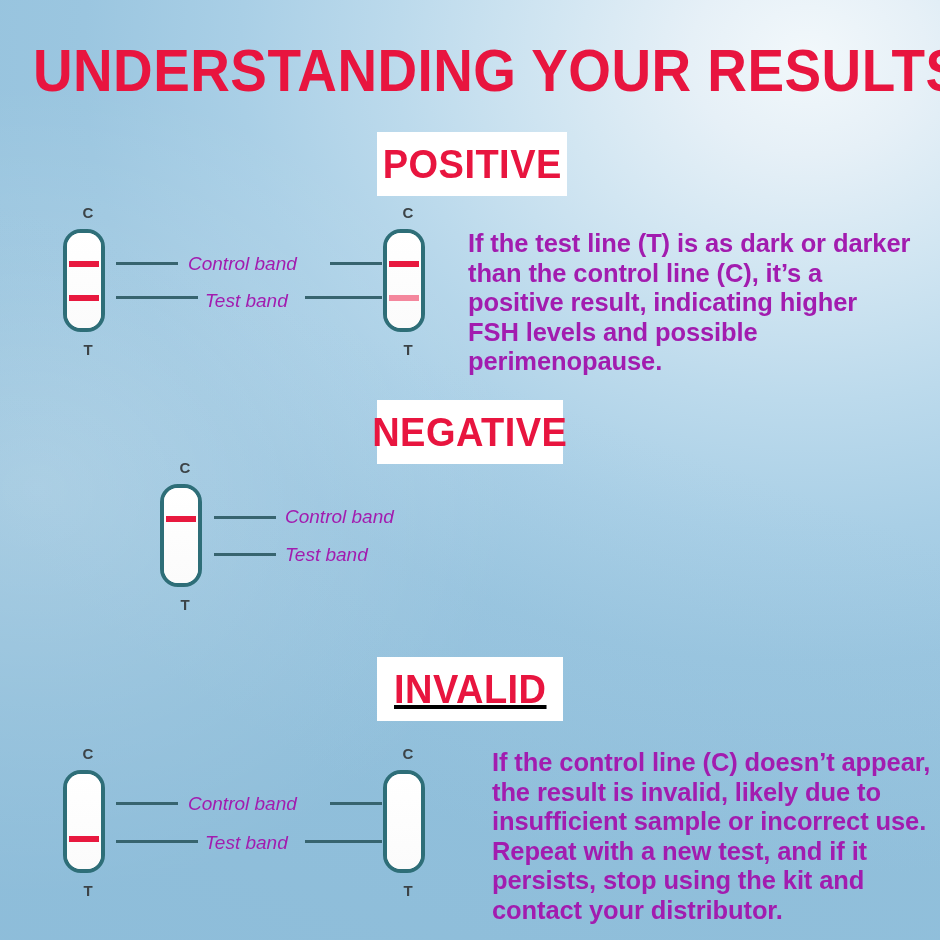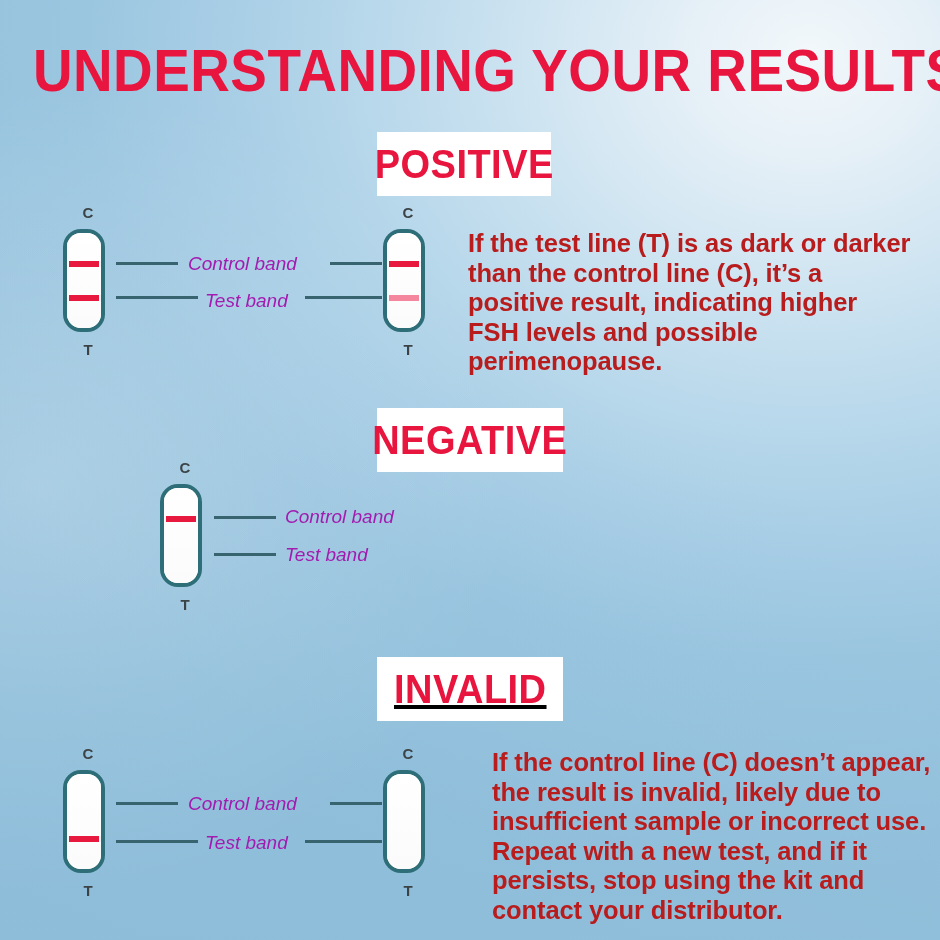--- a/index.html
+++ b/index.html
@@ -60,22 +60,22 @@
   }
   .badge span {
     color:#e8153f;
     font-family:"Liberation Sans Narrow","Liberation Sans", sans-serif;
     font-weight:bold;
     font-size:40px;
     letter-spacing:0.5px;
     transform:scaleX(0.95);
     white-space:nowrap;
   }
-  #badge-positive { left:377px; top:132px; width:174px; height:64px; }
-  #badge-negative { left:377px; top:400px; width:186px; height:64px;margin-top:8px; }
+  #badge-positive { left:377px; top:132px; width:190px; height:64px; }
+  #badge-negative { left:377px; top:400px; width:186px; height:64px; }
   #badge-invalid  { left:377px; top:657px; width:186px; height:64px;text-decoration:underline; }
 
   
   .strip-unit { position:absolute; }
   .strip {
     position:relative;
     width:42px; height:103px;
     background:#ffffff;
     border:4px solid #2e6e78;
     border-radius:18px;
@@ -122,21 +122,21 @@
   }
   .conn-line {
     position:absolute;
     height:3px;
     background:#37646f;
   }
 
   
   .body-text {
     position:absolute;
-    color:#b91c1c;
+    color:#a21caf;
     font-family:"Liberation Sans Narrow","Liberation Sans", sans-serif;
     font-weight:bold;
     font-size:25.5px;
     line-height:29.5px;
     letter-spacing:-0.1px;
   }
 </style>
 </head>
 <body>
 

